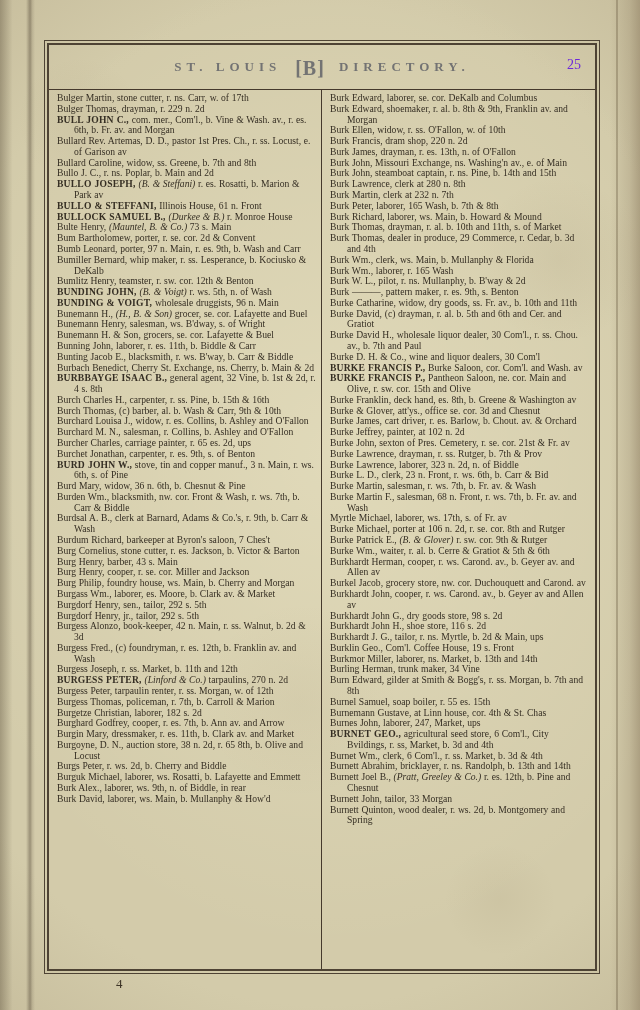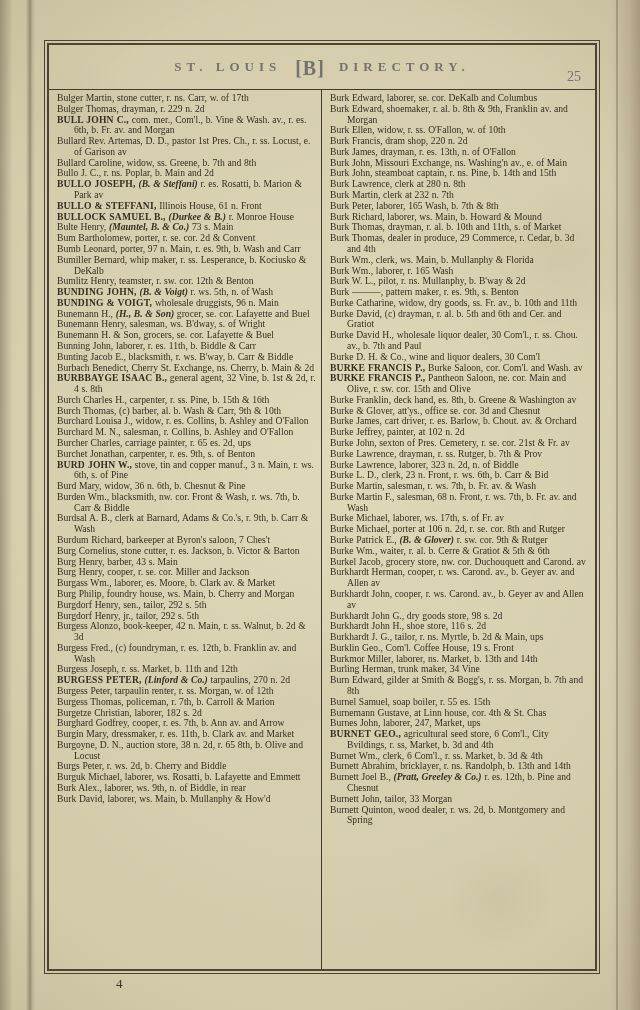--- a/index.html
+++ b/index.html
@@ -42,32 +42,32 @@
     height:44px;flex:0 0 44px;border-bottom:1px solid var(--rule);
     display:flex;align-items:center;position:relative;
   }
   .head-title{
     position:absolute;left:0;right:0;text-align:center;
     display:flex;justify-content:center;align-items:center;gap:14px;
     color:#737373;
   }
   .head-title .small-caps{font-size:13px;letter-spacing:5px;font-weight:bold;}
   .head-title .bracket-b{font-size:20px;letter-spacing:1px;font-weight:bold;position:relative;top:1px;}
-  .page-num{position:absolute;right:14px;top:24px;font-size:14px;color:#737373;}
+  .page-num{position:absolute;right:14px;top:12px;font-size:14px;color:#6d28d9;}
 
   .columns{flex:1 1 auto;display:flex;overflow:hidden;}
   .col{width:50%;box-sizing:border-box;padding:3px 5px 0 8px;overflow:hidden;}
   .col.left{border-right:1px solid var(--rule);}
   .entry{
     font-size:9.6px;line-height:10.78px;color:var(--ink);
     text-indent:-17px;padding-left:17px;
     word-spacing:0.3px;
   }
   .entry .bold{font-weight:bold;letter-spacing:0.2px;}
-  .entry .ital{font-style:italic;font-weight:bold;}
+  .entry .ital{font-style:italic;font-weight:normal;}
   .signature-mark{
     position:absolute;left:116px;top:976px;font-size:13px;color:#3c3326;
   }
 </style>
 </head>
 <body>
 
 <div class="mottle"></div>
 <div class="left-dark-edge"></div>
 <div class="gutter-shadow"></div>
@@ -118,22 +118,22 @@
           <div class="entry"><span>Burcher Charles, carriage painter, r. 65 es. 2d, ups</span></div>
           <div class="entry"><span>Burchet Jonathan, carpenter, r. es. 9th, s. of Benton</span></div>
           <div class="entry"><span class="bold">BURD JOHN W.,</span><span> stove, tin and copper manuf., 3 n. Main, r. ws. 6th, s. of Pine</span></div>
           <div class="entry"><span>Burd Mary, widow, 36 n. 6th, b. Chesnut &amp; Pine</span></div>
           <div class="entry"><span>Burden Wm., blacksmith, nw. cor. Front &amp; Wash, r. ws. 7th, b. Carr &amp; Biddle</span></div>
           <div class="entry"><span>Burdsal A. B., clerk at Barnard, Adams &amp; Co.'s, r. 9th, b. Carr &amp; Wash</span></div>
           <div class="entry"><span>Burdum Richard, barkeeper at Byron's saloon, 7 Ches't</span></div>
           <div class="entry"><span>Burg Cornelius, stone cutter, r. es. Jackson, b. Victor &amp; Barton</span></div>
           <div class="entry"><span>Burg Henry, barber, 43 s. Main</span></div>
           <div class="entry"><span>Burg Henry, cooper, r. se. cor. Miller and Jackson</span></div>
+          <div class="entry"><span>Burg Philip, foundry house, ws. Main, b. Cherry and Morgan</span></div>
           <div class="entry"><span>Burgass Wm., laborer, es. Moore, b. Clark av. &amp; Market</span></div>
-          <div class="entry"><span>Burg Philip, foundry house, ws. Main, b. Cherry and Morgan</span></div>
           <div class="entry"><span>Burgdorf Henry, sen., tailor, 292 s. 5th</span></div>
           <div class="entry"><span>Burgdorf Henry, jr., tailor, 292 s. 5th</span></div>
           <div class="entry"><span>Burgess Alonzo, book-keeper, 42 n. Main, r. ss. Walnut, b. 2d &amp; 3d</span></div>
           <div class="entry"><span>Burgess Fred., (c) foundryman, r. es. 12th, b. Franklin av. and Wash</span></div>
           <div class="entry"><span>Burgess Joseph, r. ss. Market, b. 11th and 12th</span></div>
           <div class="entry"><span class="bold">BURGESS PETER, </span><span class="ital">(Linford &amp; Co.)</span><span> tarpaulins, 270 n. 2d</span></div>
           <div class="entry"><span>Burgess Peter, tarpaulin renter, r. ss. Morgan, w. of 12th</span></div>
           <div class="entry"><span>Burgess Thomas, policeman, r. 7th, b. Carroll &amp; Marion</span></div>
           <div class="entry"><span>Burgetze Christian, laborer, 182 s. 2d</span></div>
           <div class="entry"><span>Burghard Godfrey, cooper, r. es. 7th, b. Ann av. and Arrow</span></div>
@@ -171,26 +171,26 @@
           <div class="entry"><span>Burke Franklin, deck hand, es. 8th, b. Greene &amp; Washington av</span></div>
           <div class="entry"><span>Burke &amp; Glover, att'ys., office se. cor. 3d and Chesnut</span></div>
           <div class="entry"><span>Burke James, cart driver, r. es. Barlow, b. Chout. av. &amp; Orchard</span></div>
           <div class="entry"><span>Burke Jeffrey, painter, at 102 n. 2d</span></div>
           <div class="entry"><span>Burke John, sexton of Pres. Cemetery, r. se. cor. 21st &amp; Fr. av</span></div>
           <div class="entry"><span>Burke Lawrence, drayman, r. ss. Rutger, b. 7th &amp; Prov</span></div>
           <div class="entry"><span>Burke Lawrence, laborer, 323 n. 2d, n. of Biddle</span></div>
           <div class="entry"><span>Burke L. D., clerk, 23 n. Front, r. ws. 6th, b. Carr &amp; Bid</span></div>
           <div class="entry"><span>Burke Martin, salesman, r. ws. 7th, b. Fr. av. &amp; Wash</span></div>
           <div class="entry"><span>Burke Martin F., salesman, 68 n. Front, r. ws. 7th, b. Fr. av. and Wash</span></div>
-          <div class="entry"><span>Burke Michael, laborer, ws. 17th, s. of Fr. av</span></div>
+          <div class="entry"><span>Myrtle Michael, laborer, ws. 17th, s. of Fr. av</span></div>
           <div class="entry"><span>Burke Michael, porter at 106 n. 2d, r. se. cor. 8th and Rutger</span></div>
           <div class="entry"><span>Burke Patrick E., </span><span class="ital">(B. &amp; Glover)</span><span> r. sw. cor. 9th &amp; Rutger</span></div>
           <div class="entry"><span>Burke Wm., waiter, r. al. b. Cerre &amp; Gratiot &amp; 5th &amp; 6th</span></div>
+          <div class="entry"><span>Burkhardt Herman, cooper, r. ws. Carond. av., b. Geyer av. and Allen av</span></div>
           <div class="entry"><span>Burkel Jacob, grocery store, nw. cor. Duchouquett and Carond. av</span></div>
-          <div class="entry"><span>Burkhardt Herman, cooper, r. ws. Carond. av., b. Geyer av. and Allen av</span></div>
           <div class="entry"><span>Burkhardt John, cooper, r. ws. Carond. av., b. Geyer av and Allen av</span></div>
           <div class="entry"><span>Burkhardt John G., dry goods store, 98 s. 2d</span></div>
           <div class="entry"><span>Burkhardt John H., shoe store, 116 s. 2d</span></div>
           <div class="entry"><span>Burkhardt J. G., tailor, r. ns. Myrtle, b. 2d &amp; Main, ups</span></div>
           <div class="entry"><span>Burklin Geo., Com'l. Coffee House, 19 s. Front</span></div>
           <div class="entry"><span>Burkmor Miller, laborer, ns. Market, b. 13th and 14th</span></div>
           <div class="entry"><span>Burling Herman, trunk maker, 34 Vine</span></div>
           <div class="entry"><span>Burn Edward, gilder at Smith &amp; Bogg's, r. ss. Morgan, b. 7th and 8th</span></div>
           <div class="entry"><span>Burnel Samuel, soap boiler, r. 55 es. 15th</span></div>
           <div class="entry"><span>Burnemann Gustave, at Linn house, cor. 4th &amp; St. Chas</span></div>

